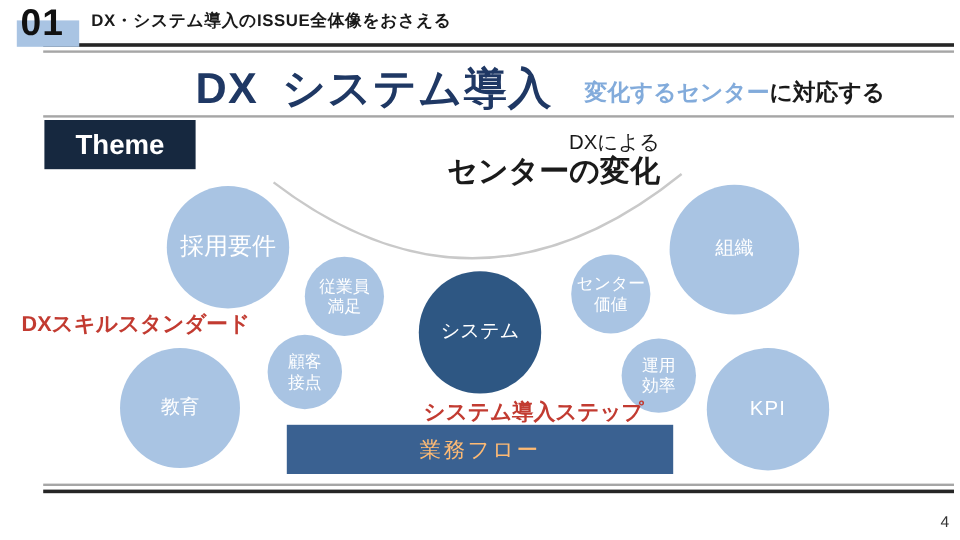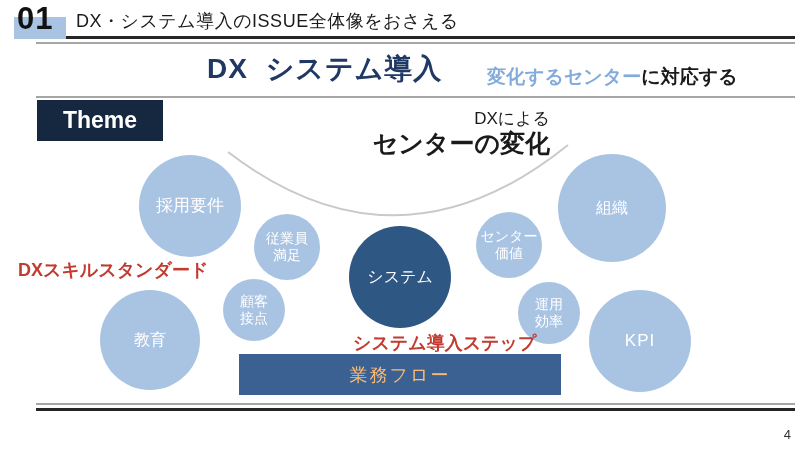--- a/index.html
+++ b/index.html
@@ -3,46 +3,46 @@
 <meta charset="utf-8">
 <style>
   html,body{margin:0;padding:0;background:#fff;}
   .slide{
     position:relative;width:800px;height:450px;overflow:hidden;background:#ffffff;
     font-family:"Liberation Sans","DejaVu Sans",sans-serif;
   }
   
   .header-index-box{position:absolute;left:14px;top:17px;width:52px;height:22px;background:var(--light-blue,#a9c4e3);z-index:1;}
   .header-index{position:absolute;left:17px;top:1px;font-size:31px;font-weight:800;color:#111;z-index:2;letter-spacing:1px;}
-  .header-title{position:absolute;left:76px;top:9px;font-size:18px;font-weight:400;color:#1a1a1a;letter-spacing:.5px;z-index:2;}
+  .header-title{position:absolute;left:76px;top:9px;font-size:14px;font-weight:700;color:#1a1a1a;letter-spacing:.5px;z-index:2;}
   .rule{position:absolute;left:36px;width:759px;}
   .rule.dark{height:3px;background:var(--line-dark,#262626);}
   .rule.gray{height:2px;background:var(--line-gray,#a6a6a6);}
   #rule-top-dark{top:36px;}
   #rule-top-gray{top:42px;}
   #rule-theme{top:96px;}
   #rule-bottom-gray{top:403px;}
   #rule-bottom-dark{top:408px;}
   
   .theme-badge{position:absolute;left:37px;top:52px;width:126px;height:41px;background:var(--dark-navy,#16283f);
     color:#fff;display:flex;align-items:center;justify-content:center;font-size:23px;font-weight:700;margin-top:48px;}
-  .theme-title{position:absolute;left:163px;top:50px;font-size:28px;font-weight:800;color:var(--title-blue,#1f3864);
-    letter-spacing:1px;word-spacing:9px;white-space:nowrap;margin-left:44px;}
+  .theme-title{position:absolute;left:163px;top:50px;font-size:36px;font-weight:800;color:var(--title-blue,#1f3864);
+    letter-spacing:1px;word-spacing:9px;white-space:nowrap;}
   .theme-subtitle{position:absolute;left:487px;top:64px;font-size:19px;font-weight:800;white-space:nowrap;}
   .theme-subtitle .hl{color:var(--subtitle-blue,#82abdb);}
   .theme-subtitle .rest{color:#1a1a1a;}
   
   .arc-svg{position:absolute;left:0;top:0;pointer-events:none;z-index:3;}
   .diagram-heading{position:absolute;left:250px;top:108px;width:300px;text-align:right;color:#1a1a1a;z-index:4;}
   .diagram-heading .h-small{font-size:17px;line-height:1.25;}
   .diagram-heading .h-large{font-size:25px;font-weight:600;line-height:1.15;}
   .bubble{position:absolute;border-radius:50%;background:var(--light-blue,#a9c4e3);color:#fff;
     display:flex;align-items:center;justify-content:center;text-align:center;z-index:5;}
   .bubble span{white-space:pre-line;line-height:1.2;}
-  .b-hiring{left:139px;top:155px;width:102px;height:102px;font-size:17px;}
+  .b-hiring{left:139px;top:155px;width:102px;height:102px;font-size:20px;}
   .b-employee{left:254px;top:214px;width:66px;height:66px;font-size:14px;}
   .b-customer{left:223px;top:279px;width:62px;height:62px;font-size:14px;}
   .b-education{left:100px;top:290px;width:100px;height:100px;font-size:16px;}
   .b-center-value{left:476px;top:212px;width:66px;height:66px;font-size:14px;}
   .b-operation{left:518px;top:282px;width:62px;height:62px;font-size:14px;}
   .b-organization{left:558px;top:154px;width:108px;height:108px;font-size:16px;}
   .b-kpi{left:589px;top:290px;width:102px;height:102px;font-size:17px;letter-spacing:1px;}
   .b-system{left:349px;top:226px;width:102px;height:102px;background:var(--center-circle-blue,#2e5783);font-size:16px;z-index:6;}
   .red-label{position:absolute;color:var(--accent-red,#c23b31);font-weight:700;white-space:nowrap;z-index:7;}
   #rl-left{left:18px;top:258px;font-size:18px;}

